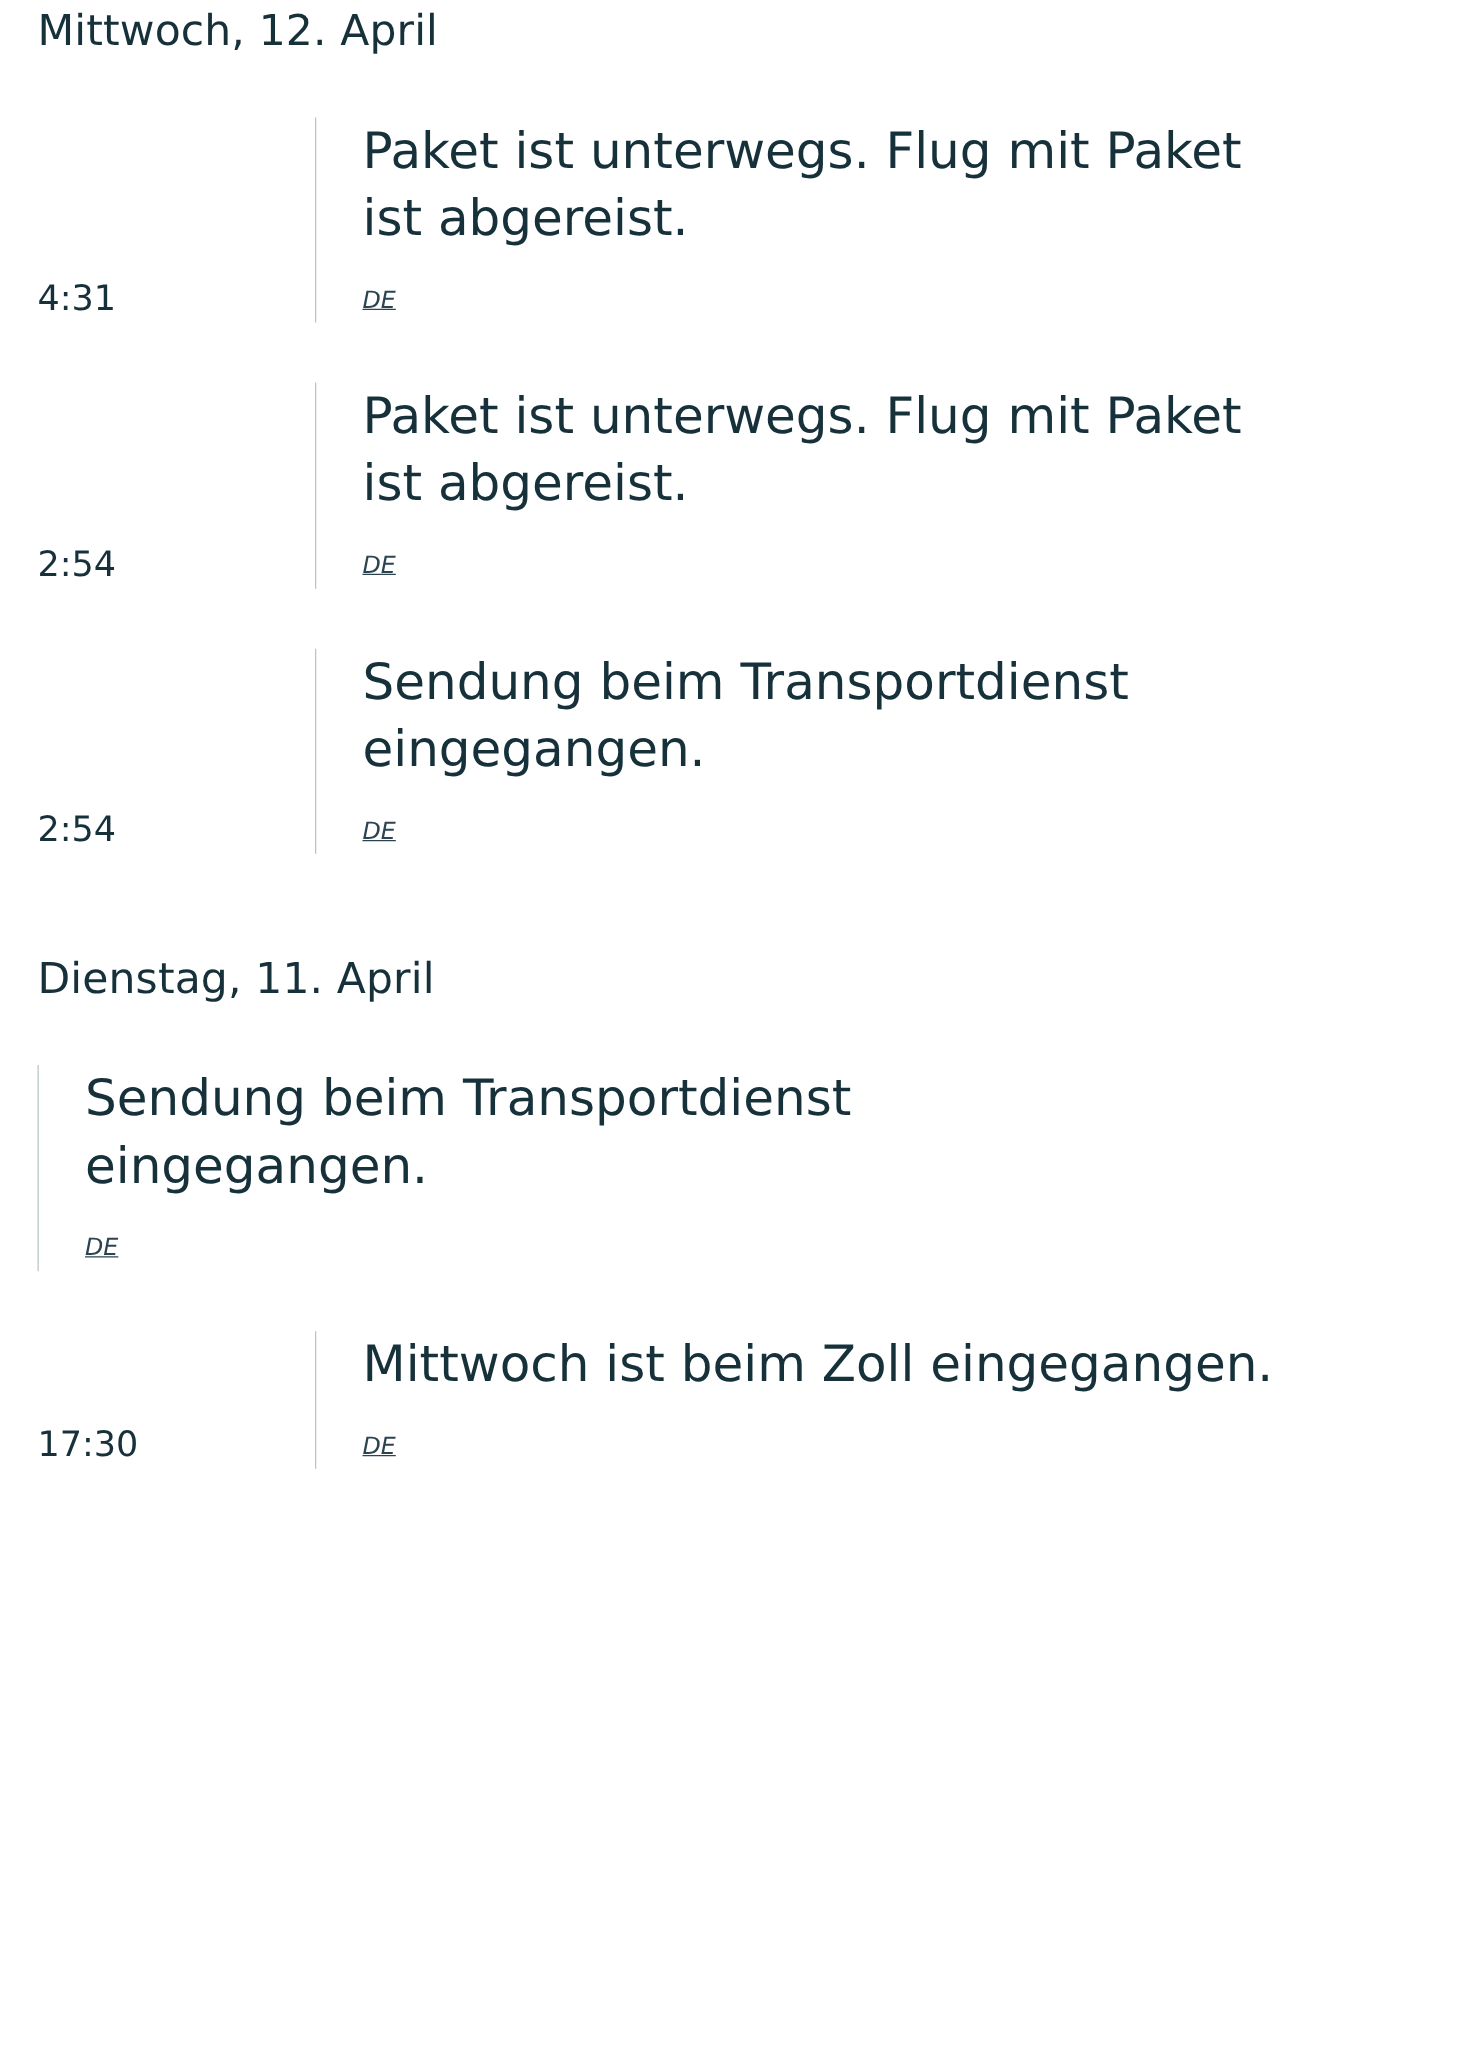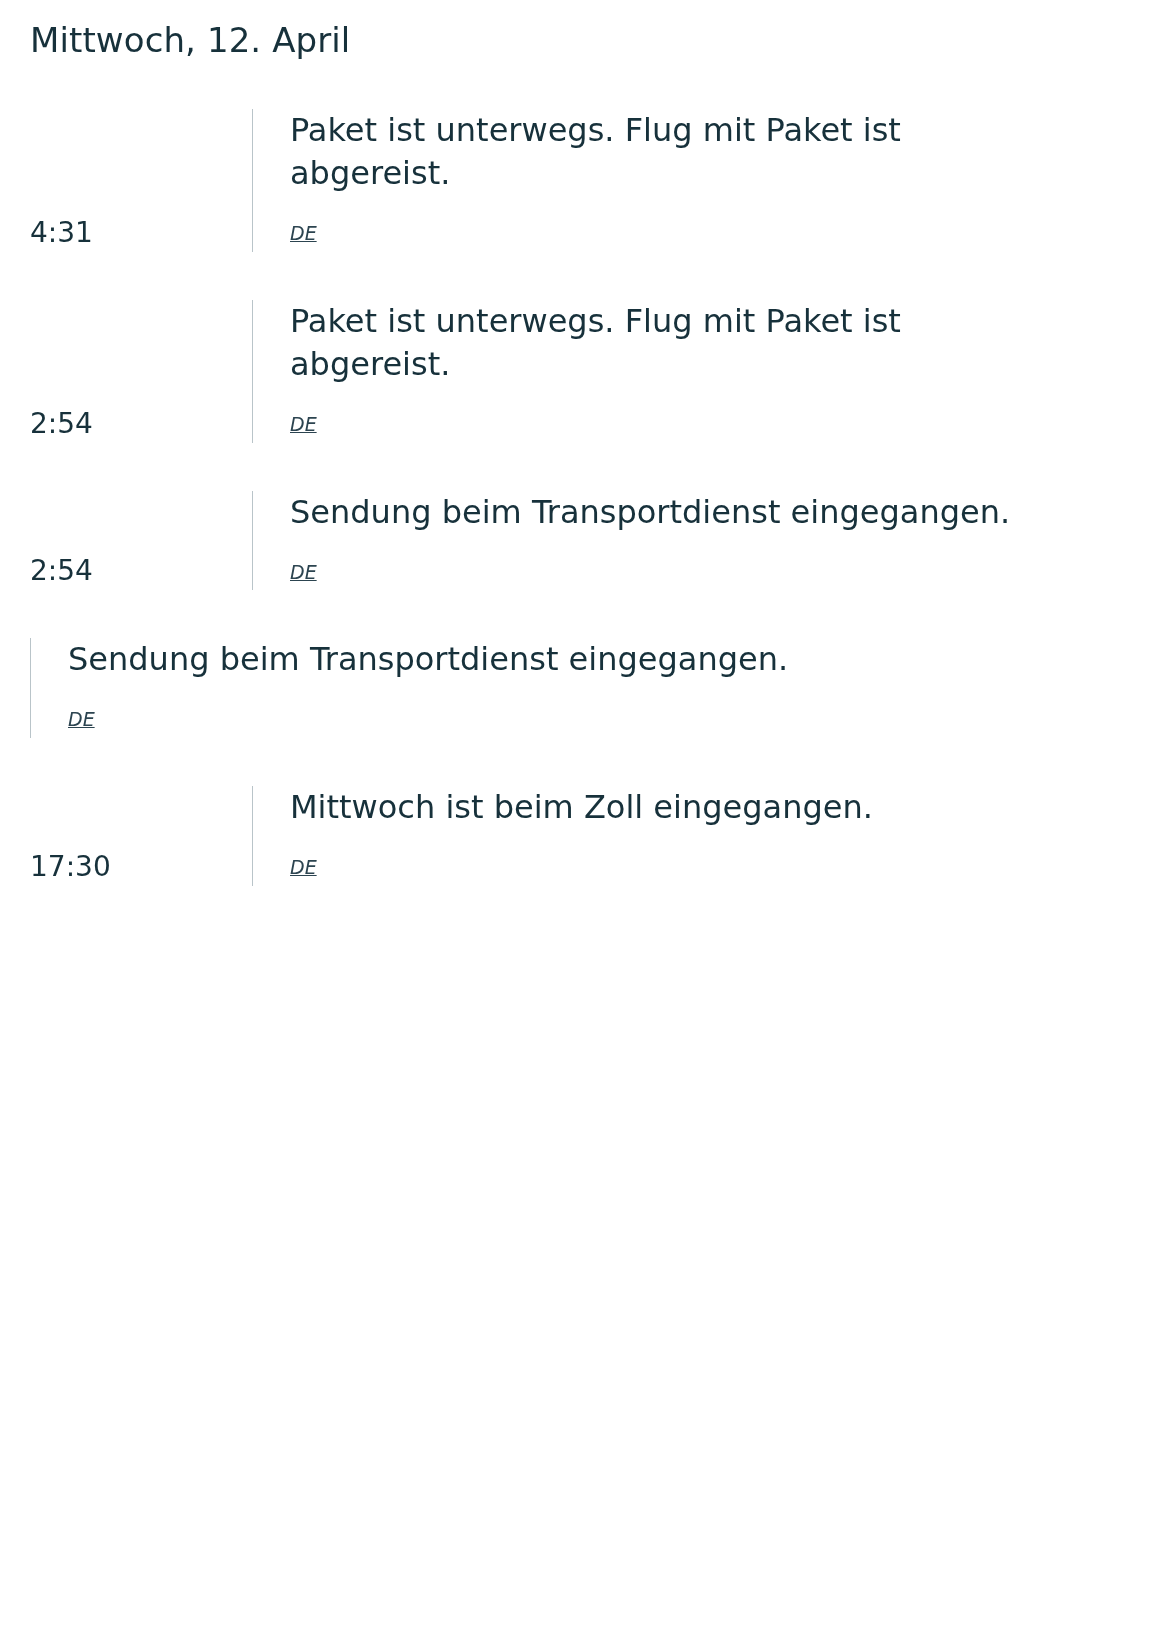--- a/index.html
+++ b/index.html
@@ -27,21 +27,21 @@
   .day-heading {
     font-size: 34px;
     line-height: 1.2;
     font-weight: 400;
     color: #17313b;
     letter-spacing: 0.1px;
     margin: 0;
     padding: 0;
   }
   .day-group.first .day-heading {
-    padding-top: 20px;
+    padding-top: 5px;
   }
   .day-group .day-heading {
     padding-top: 80px;
   }
   .events {
     margin: 0;
     padding: 0;
     list-style: none;
   }
   .event {
@@ -63,21 +63,21 @@
     width: 1px;
     background: #b9c4c9;
     align-self: stretch;
     margin-right: 37px;
   }
   .event-body {
     flex: 1 1 auto;
     padding-bottom: 4px;
   }
   .event-text {
-    font-size: 32px;
+    font-size: 40px;
     line-height: 1.35;
     color: #17313b;
     max-width: 755px;
   }
   .event-location {
     font-size: 19px;
     line-height: 1.5;
     font-style: italic;
     color: #2c4450;
     margin-top: 24px;
@@ -117,20 +117,21 @@
         <div class="event-body">
           <div class="event-text">Sendung beim Transportdienst eingegangen.</div>
           <div class="event-location">DE</div>
         </div>
       </li>
 
     </ul>
   </section>
 
   <section class="day-group">
+    <h2 class="day-heading">Dienstag, 11. April</h2>
     <ul class="events">
 
       <li class="event">
         <div class="event-divider"></div>
         <div class="event-body">
           <div class="event-text">Sendung beim Transportdienst eingegangen.</div>
           <div class="event-location">DE</div>
         </div>
       </li>
 

